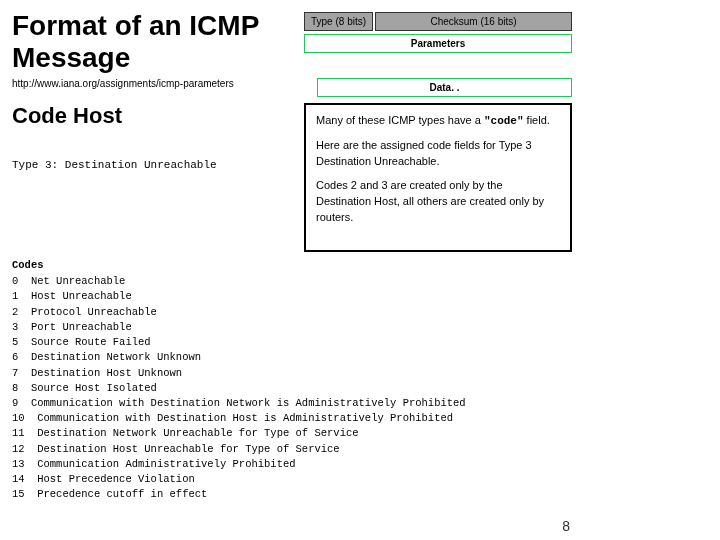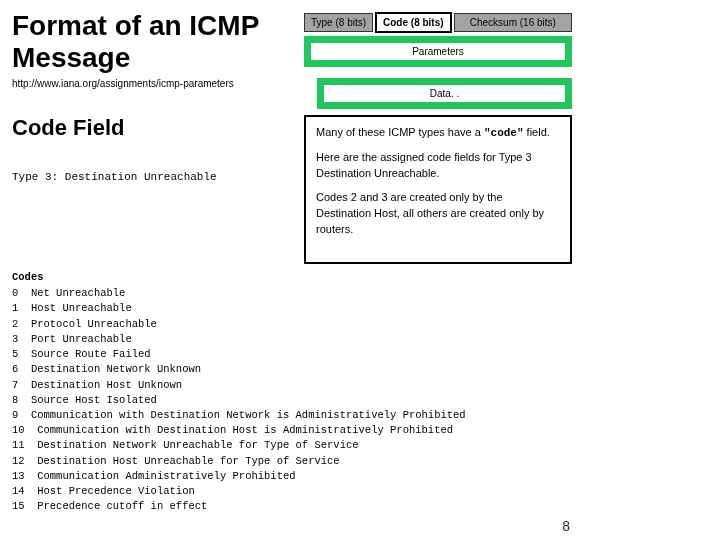--- a/index.html
+++ b/index.html
@@ -73,25 +73,26 @@
       flex: 1;
     }
 
     .diagram-row2 {
       display: flex;
       flex-direction: row;
       align-items: center;
     }
 
     .diag-full {
-      border: 7px solid #22c55e;
+      border: 1px solid #22c55e;
       width: 100%;
       text-align: center;
       font-size: 10px;
       padding: 3px 4px;
+      font-weight: bold;
     }
 
     
     .url-line {
       font-size: 10px;
       color: #000;
       margin-bottom: 6px;
       width: 280px;
     }
 
@@ -177,39 +178,38 @@
     <div class="title-block">
       <h1>
         <span>Format of an ICMP</span><br>
         <span>Message</span>
       </h1>
     </div>
 
     <div class="icmp-diagram">
       <div class="diagram-row1">
         <div class="diag-cell">Type (8 bits)</div>
-        <div class="diag-cell highlighted">Code (8 bits)</div>
         <div class="diag-cell wide">Checksum (16 bits)</div>
       </div>
       <div class="diagram-row2">
         <div class="diag-full">Parameters</div>
       </div>
     </div>
   </div>
 
   <div style="display:flex; flex-direction:row; gap:12px; margin-bottom:6px;">
     <div class="url-line">http://www.iana.org/assignments/icmp-parameters</div>
     <div style="flex:1;margin-left:13px;">
       <div class="diag-full">Data. .</div>
     </div>
   </div>
 
   <div class="middle-section">
     <div class="left-panel">
-      <div class="code-field-title">Code Field</div>
+      <div class="code-field-title">Code Host</div>
       <div class="type3-label">Type 3: Destination Unreachable</div>
     </div>
     <div class="right-panel">
       <p>Many of these ICMP types have a <span style="font-family:'Courier New',monospace;font-weight:bold;">"code"</span> field.</p>
       <p>Here are the assigned code fields for Type 3 Destination Unreachable.</p>
       <p>Codes 2 and 3 are created only by the Destination Host, all others are created only by routers.</p>
     </div>
   </div>
 
   <div class="codes-block">

